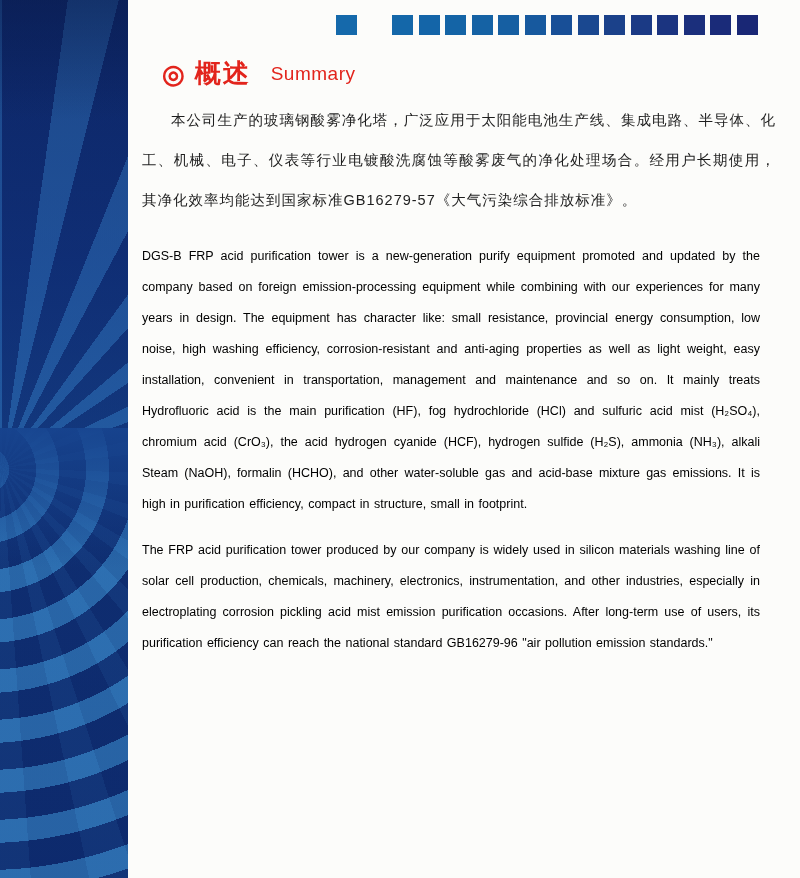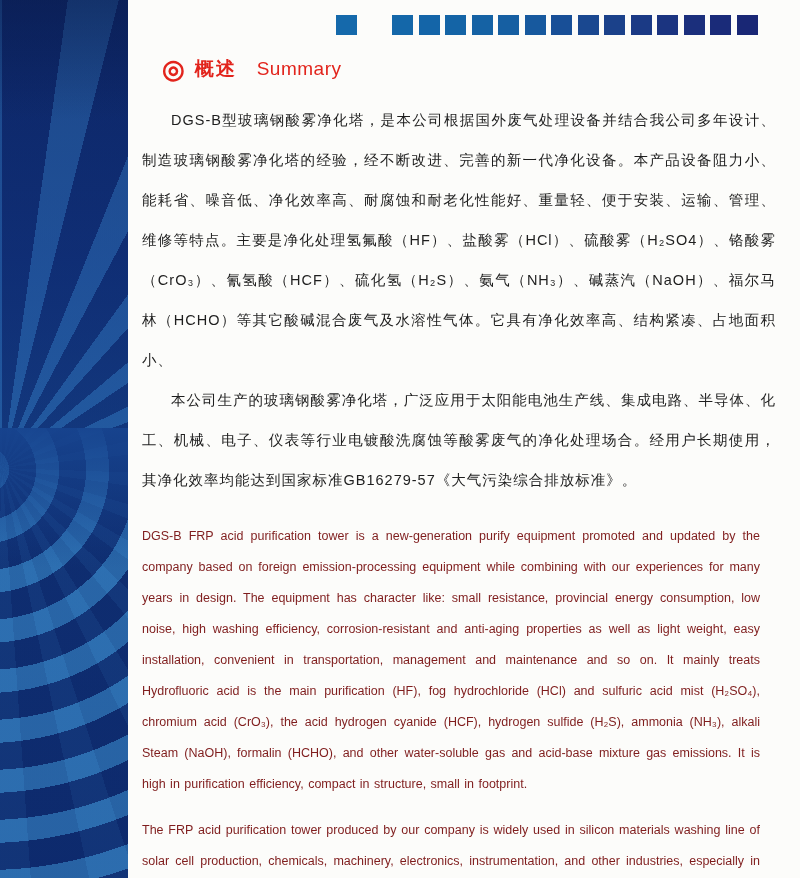--- a/index.html
+++ b/index.html
@@ -44,42 +44,42 @@
   
   .title-row{
     position:absolute;left:162px;top:56px;
     display:flex;align-items:center;
   }
   .title-icon{
     font-size:26px;line-height:1;color:var(--accent,#e2241c);
     margin-right:10px;font-weight:700;
   }
   .title-zh{
-    font-size:19px;font-weight:700;color:var(--accent,#e2241c);
+    font-size:26px;font-weight:700;color:var(--accent,#e2241c);
     letter-spacing:2px;
   }
   .title-en{
     font-size:19px;color:var(--accent,#e2241c);
     margin-left:20px;letter-spacing:0.5px;
   }
 
   
   .content{
     position:absolute;left:142px;top:100px;width:634px;
   }
   p.zh{
     margin:0;
     font-size:14.5px;font-weight:500;color:#1e1e1e;
     line-height:40px;letter-spacing:1px;
     text-align:justify;text-indent:2em;
   }
   p.en{
     margin:15px 16px 0 0;
     font-family:"Liberation Sans", sans-serif;
-    font-size:12.5px;color:#7f1d1d;
+    font-size:12.5px;color:#000000;
     line-height:31px;word-spacing:1px;
     text-align:justify;
   }
   p.en.first{margin-top:21px;}
 </style>
 </head>
 <body>
 
 <div class="page">
 
@@ -106,19 +106,18 @@
       <span class="sq" style="background: rgb(25, 39, 117);"></span>
     </div>
 
   <div class="title-row">
     <span class="title-icon">◎</span>
     <span class="title-zh">概述</span>
     <span class="title-en">Summary</span>
   </div>
 
   <div class="content">
-    <p class="zh">DGS-B型玻璃钢酸雾净化塔，是本公司根据国外废气处理设备并结合我公司多年设计、制造玻璃钢酸雾净化塔的经验，经不断改进、完善的新一代净化设备。本产品设备阻力小、能耗省、噪音低、净化效率高、耐腐蚀和耐老化性能好、重量轻、便于安装、运输、管理、维修等特点。主要是净化处理氢氟酸（HF）、盐酸雾（HCl）、硫酸雾（H₂SO4）、铬酸雾（CrO₃）、氰氢酸（HCF）、硫化氢（H₂S）、氨气（NH₃）、碱蒸汽（NaOH）、福尔马林（HCHO）等其它酸碱混合废气及水溶性气体。它具有净化效率高、结构紧凑、占地面积小、</p>
     <p class="zh">本公司生产的玻璃钢酸雾净化塔，广泛应用于太阳能电池生产线、集成电路、半导体、化工、机械、电子、仪表等行业电镀酸洗腐蚀等酸雾废气的净化处理场合。经用户长期使用，其净化效率均能达到国家标准GB16279-57《大气污染综合排放标准》。</p>
     <p class="en first">DGS-B FRP acid purification tower is a new-generation purify equipment promoted and updated by the company based on foreign emission-processing equipment while combining with our experiences for many years in design. The equipment has character like: small resistance, provincial energy consumption, low noise, high washing efficiency, corrosion-resistant and anti-aging properties as well as light weight, easy installation, convenient in transportation, management and maintenance and so on. It mainly treats Hydrofluoric acid is the main purification (HF), fog hydrochloride (HCl) and sulfuric acid mist (H₂SO₄), chromium acid (CrO₃), the acid hydrogen cyanide (HCF), hydrogen sulfide (H₂S), ammonia (NH₃), alkali Steam (NaOH), formalin (HCHO), and other water-soluble gas and acid-base mixture gas emissions. It is high in purification efficiency, compact in structure, small in footprint.</p>
     <p class="en">The FRP acid purification tower produced by our company is widely used in silicon materials washing line of solar cell production, chemicals, machinery, electronics, instrumentation, and other industries, especially in electroplating corrosion pickling acid mist emission purification occasions. After long-term use of users, its purification efficiency can reach the national standard GB16279-96 "air pollution emission standards."</p>
   </div>
 
 </div>
 
 </body></html>

